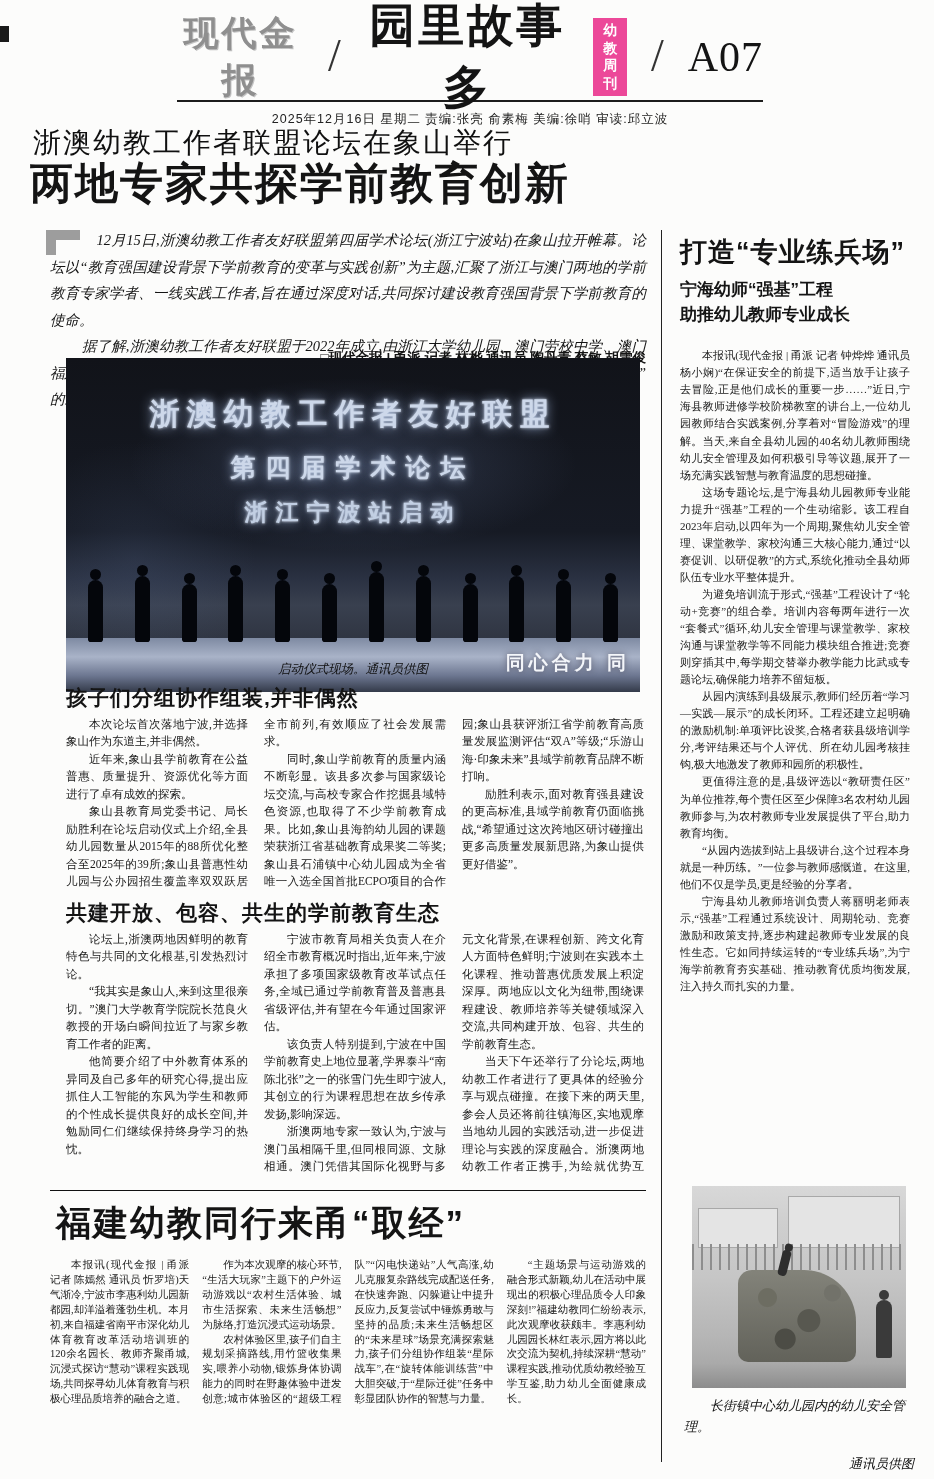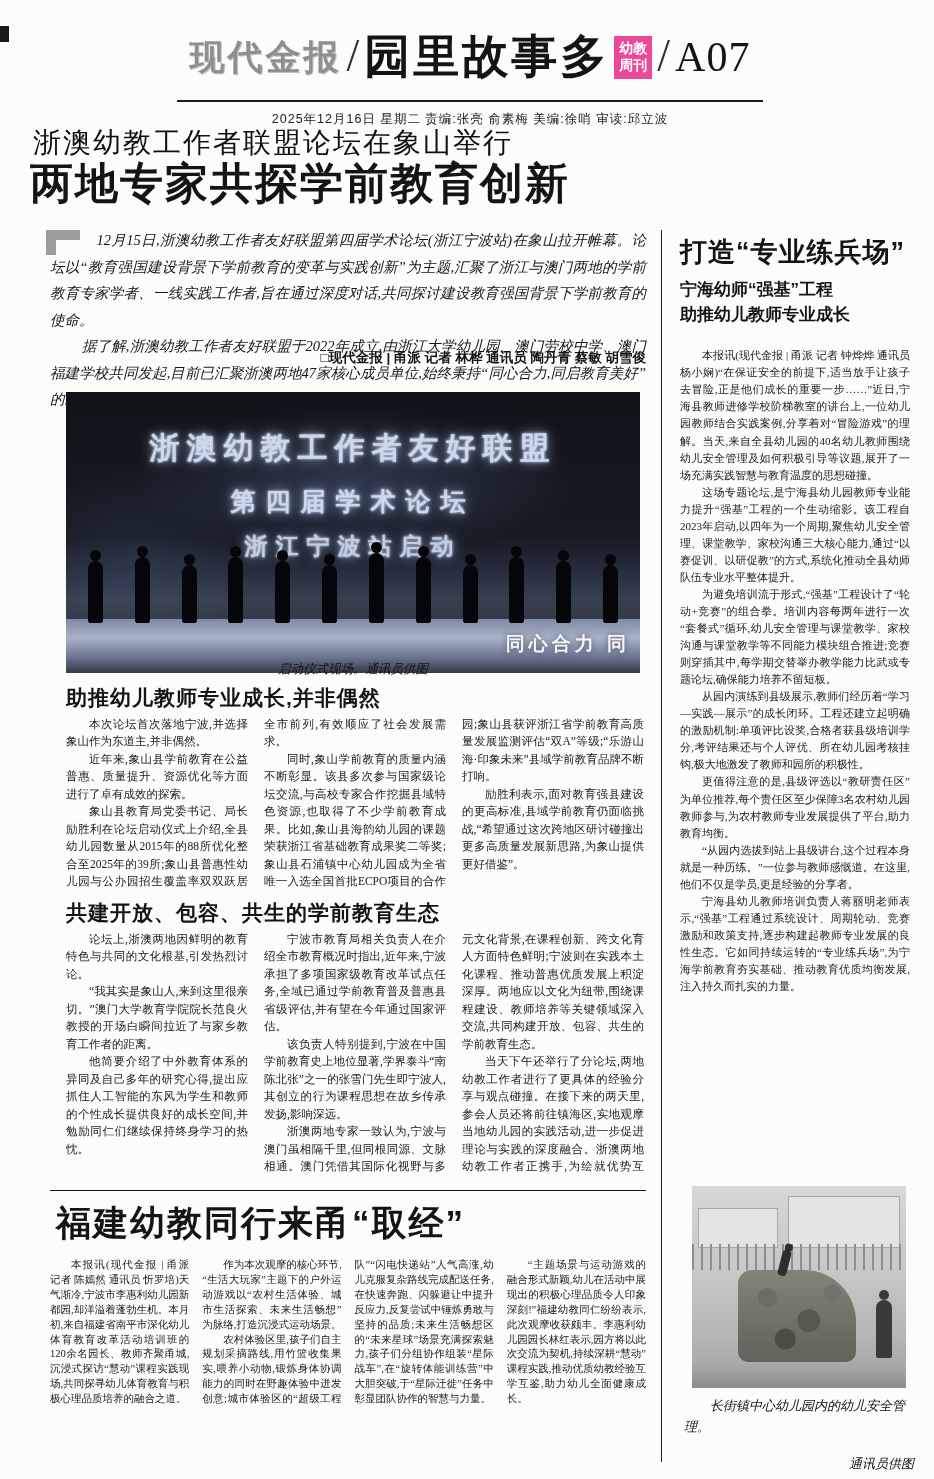--- a/index.html
+++ b/index.html
@@ -3,21 +3,21 @@
 <meta charset="utf-8">
 <style>
   *{margin:0;padding:0;box-sizing:border-box}
   html,body{background:#d9d9d9}
   .page{position:relative;width:934px;height:1479px;margin:0 auto;background:#fcfcfb;
         color:#141414;font-family:"Liberation Serif","DejaVu Serif",serif;overflow:hidden}
   .print-mark{position:absolute;left:0;top:26px;width:9px;height:16px;background:#1a1a1a}
 
   
   .masthead{position:absolute;left:177px;top:16px;width:586px;text-align:center}
-  .mast-row{display:flex;align-items:center;justify-content:center;gap:5px;height:82px}
+  .mast-row{display:flex;align-items:center;justify-content:center;gap:24px;height:82px}
   .paper-name{font-size:35px;font-weight:bold;color:#8f8f8f;letter-spacing:3px;
               font-family:"Liberation Sans","DejaVu Sans",sans-serif;text-shadow:1px 1px 0 #c4c4c4}
   .mast-slash{font-size:46px;font-weight:200;color:#333;transform:translateY(-2px)}
   .section-title{font-size:46px;font-weight:bold;letter-spacing:3px}
   .weekly-badge{display:flex;flex-direction:column;background:#ec4899;color:#fff;
                 font-size:14px;font-weight:bold;line-height:1.25;padding:4px 5px;
                 font-family:"Liberation Sans","DejaVu Sans",sans-serif}
   .page-number{font-size:42px;letter-spacing:1px}
   .mast-rule{border-top:2px solid #1c1c1c;margin-top:2px}
   .dateline{margin-top:9px;font-size:12.5px;letter-spacing:1px;color:#222;
@@ -30,21 +30,21 @@
   .lead-corner{position:absolute;left:46px;top:230px;width:34px;height:10px;background:#9d9d9d}
   .lead-corner::after{content:"";position:absolute;left:0;top:10px;width:10px;height:15px;background:#9d9d9d}
   .lead{position:absolute;left:50px;top:227px;width:596px;font-size:14.5px;line-height:1.83;
         text-align:justify;font-style:italic}
   .lead p{text-indent:2.2em}
   .lead p:first-child{text-indent:3.2em}
   .byline{position:absolute;left:50px;top:349px;width:596px;text-align:right;font-size:13.5px;
           font-weight:bold;font-family:"Liberation Sans","DejaVu Sans",sans-serif}
 
   
-  .main-photo{position:absolute;left:66px;top:392px;width:574px;height:281px;overflow:hidden;
+  .main-photo{position:absolute;left:66px;top:358px;width:574px;height:334px;overflow:hidden;
               background:
                 radial-gradient(ellipse 60% 40% at 50% 32%,rgba(110,130,175,.30),rgba(0,0,0,0) 65%),
                 radial-gradient(ellipse 30% 50% at 12% 60%,rgba(90,110,150,.18),rgba(0,0,0,0) 70%),
                 linear-gradient(180deg,#111319 0%,#161a24 52%,#2a3142 66%,#39404f 74%,#20242e 100%)}
   .banner{--glow:#9fb4d8;text-align:center;color:#cdd8ea;font-weight:bold;
           text-shadow:0 0 12px var(--glow),0 0 3px #eef3fb}
   .banner-l1{margin-top:36px;font-size:30px;letter-spacing:7px}
   .banner-l2{margin-top:16px;font-size:25px;letter-spacing:10px}
   .banner-l3{margin-top:13px;font-size:23px;letter-spacing:8px;color:#c2cfe3}
   .stage-floor{position:absolute;left:0;bottom:0;width:100%;height:54px;
@@ -161,21 +161,21 @@
       <span class="person"></span>
       <span class="person"></span>
       <span class="person"></span>
       <span class="person"></span>
       <span class="person"></span>
     </div>
     <div class="stage-text">同心合力 同</div>
   </figure>
   <div class="photo-caption">启动仪式现场。通讯员供图</div>
 
-  <h2 class="sec-head s1-head">助推幼儿教师专业成长,并非偶然</h2>
+  <h2 class="sec-head s1-head">孩子们分组协作组装,并非偶然</h2>
   <div class="sec-body s1-body">
       <p>本次论坛首次落地宁波,并选择象山作为东道主,并非偶然。</p>
       <p>近年来,象山县学前教育在公益普惠、质量提升、资源优化等方面进行了卓有成效的探索。</p>
       <p>象山县教育局党委书记、局长励胜利在论坛启动仪式上介绍,全县幼儿园数量从2015年的88所优化整合至2025年的39所;象山县普惠性幼儿园与公办园招生覆盖率双双跃居全市前列,有效顺应了社会发展需求。</p>
       <p>同时,象山学前教育的质量内涵不断彰显。该县多次参与国家级论坛交流,与高校专家合作挖掘县域特色资源,也取得了不少学前教育成果。比如,象山县海韵幼儿园的课题荣获浙江省基础教育成果奖二等奖;象山县石浦镇中心幼儿园成为全省唯一入选全国首批ECPO项目的合作园;象山县获评浙江省学前教育高质量发展监测评估“双A”等级;“乐游山海·印象未来”县域学前教育品牌不断打响。</p>
       <p>励胜利表示,面对教育强县建设的更高标准,县域学前教育仍面临挑战,“希望通过这次跨地区研讨碰撞出更多高质量发展新思路,为象山提供更好借鉴”。</p>
     </div>
 
   <h2 class="sec-head s2-head">共建开放、包容、共生的学前教育生态</h2>
   <div class="sec-body s2-body">

